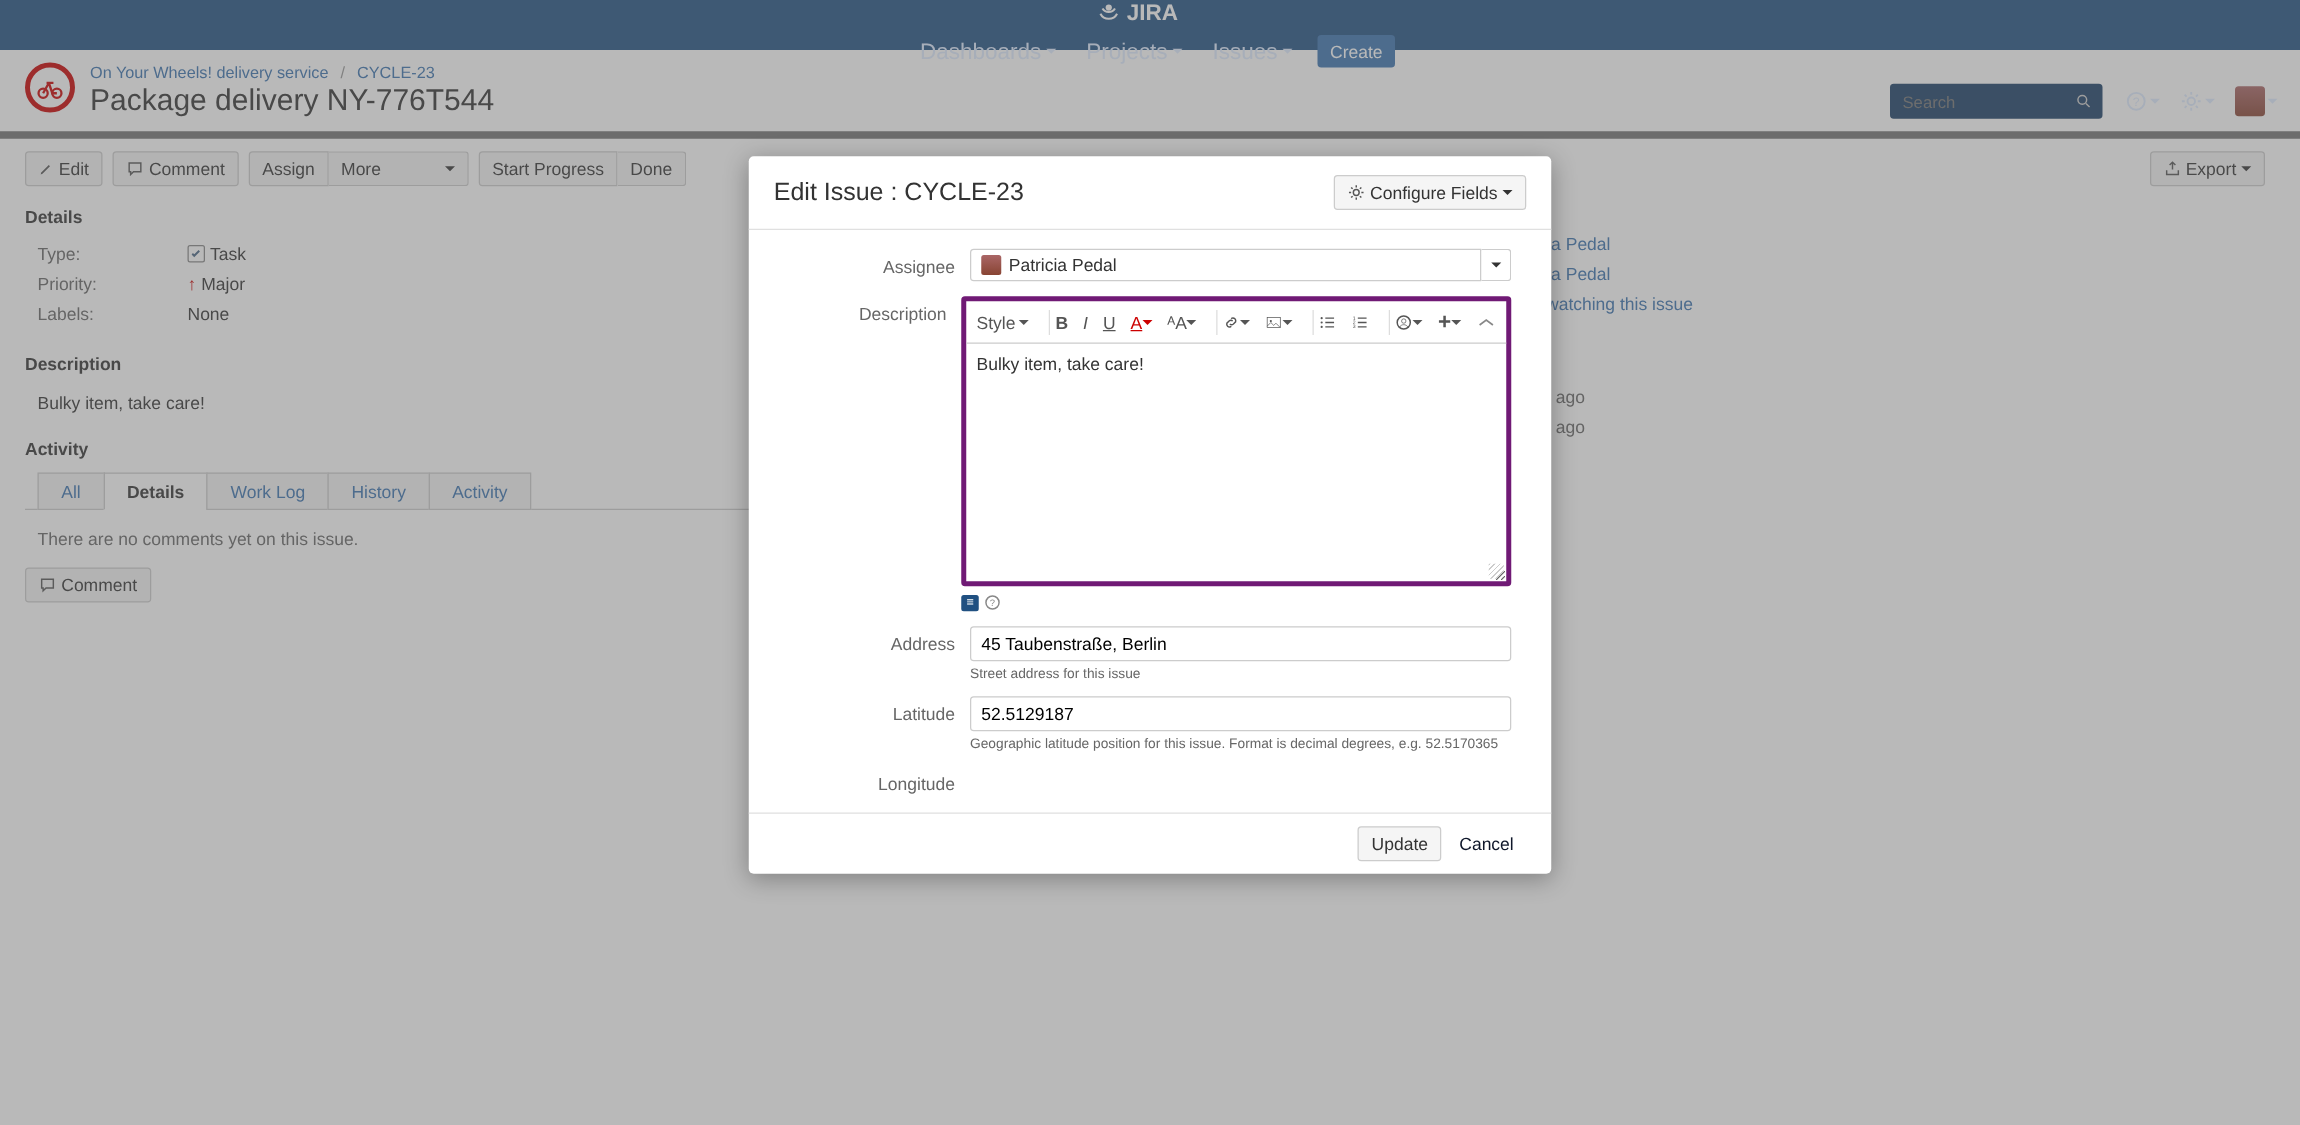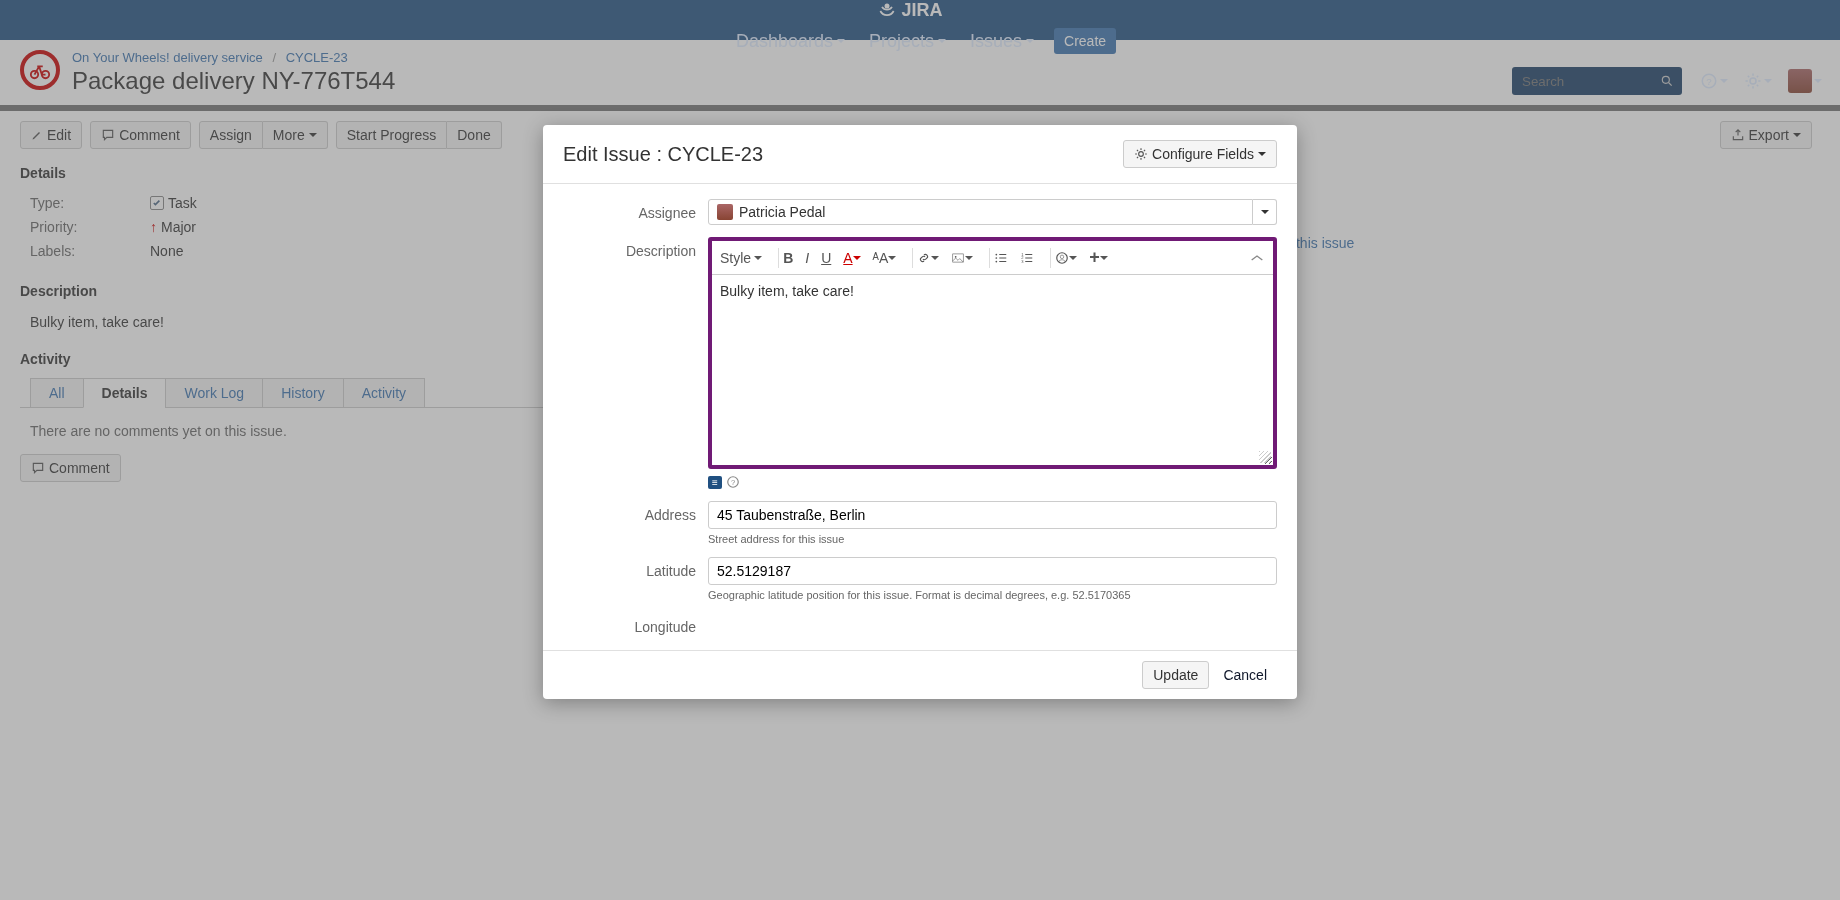--- a/index.html
+++ b/index.html
@@ -26,21 +26,21 @@
 .breadcrumb .sep { color: #999; margin: 0 6px; }
 .page-title { font-size: 24px; color: #333; font-weight: normal; }
 
 
 .toolbar { padding: 10px 20px; display: flex; align-items: center; }
 .btn { background: #f5f5f5; border: 1px solid #ccc; border-radius: 3px; padding: 5px 10px; font-size: 14px; color: #333; cursor: pointer; display: inline-flex; align-items: center; margin-right: 8px; }
 .btn svg, .btn .ico { margin-right: 4px; }
 .btn-group { display: inline-flex; margin-right: 8px; }
 .btn-group .btn { margin-right: 0; border-radius: 0; }
 .btn-group .btn:first-child { border-radius: 3px 0 0 3px; }
-.btn-group .btn:last-child { border-radius: 0 3px 3px 0; border-left: none; }
+.btn-group .btn:last-child { border-radius: 0 3px 3px 0; border-left: none; gap: 47px; }
 .toolbar-right { margin-left: auto; }
 
 
 .content { display: flex; padding: 0 20px 20px; }
 .main-col { flex: 0 0 1140px; }
 .side-col { flex: 1; padding-left: 20px; padding-top: 24px; }
 .sec-title { font-size: 14px; font-weight: bold; color: #333; margin-bottom: 10px; margin-top: 6px; }
 .detail-row { display: flex; padding: 4px 0; font-size: 14px; }
 .detail-label { width: 130px; color: #666; padding-left: 10px; }
 .detail-val { color: #333; display: flex; align-items: center; }
@@ -51,24 +51,24 @@
 .tab { padding: 6px 18px; border: 1px solid transparent; color: #3b73af; cursor: pointer; font-size: 14px; position: relative; top: 1px; background: #f5f5f5; border: 1px solid #ccc; border-bottom: 1px solid #ccc; margin-right: -1px;}
 .tab.active { background: #fff; border-bottom-color: #fff; font-weight: bold; color: #333; }
 .tab-body { padding: 15px 10px; color: #666; }
 .side-row { display: flex; align-items: center; padding: 4px 0; font-size: 14px; }
 .avatar-xs { width: 16px; height: 16px; border-radius: 2px; background: linear-gradient(#a66,#843); margin-right: 6px; display: inline-block; }
 .watch-badge { background: #205081; color: #fff; border-radius: 8px; padding: 1px 6px; font-size: 11px; margin-right: 6px; }
 .side-link { color: #3b73af; cursor: pointer; }
 
 
 .overlay { position: absolute; inset: 0; background: rgba(100,100,100,0.45); display: flex; justify-content: center; align-items: flex-start; padding-top: 125px; }
-.modal { background: #fff; width: 754px; border-radius: 4px; box-shadow: 0 4px 20px rgba(0,0,0,0.3); }
+.modal { background: #fff; width: 642px; border-radius: 4px; box-shadow: 0 4px 20px rgba(0,0,0,0.3); }
 .modal-hd { padding: 15px 20px; display: flex; align-items: center; border-bottom: 1px solid #e0e0e0; }
 .modal-title { font-size: 20px; color: #333; }
-.modal-body { padding: 15px 20px; max-height: 520px; overflow: hidden; }
+.modal-body { padding: 15px 32px; max-height: 520px; overflow: hidden; }
 .form-row { display: flex; margin-bottom: 12px; }
 .form-label { width: 145px; text-align: right; padding-right: 12px; padding-top: 6px; color: #666; font-size: 14px; }
 .form-field { flex: 1; }
 .form-input { width: 100%; padding: 5px 8px; border: 1px solid #ccc; border-radius: 3px; font-size: 14px; }
 .form-input.focused { border-color: #4c9aff; box-shadow: 0 0 0 1px #4c9aff; }
 .assignee-ctl { display: flex; }
 .assignee-sel { flex: 1; border: 1px solid #ccc; border-radius: 3px 0 0 3px; padding: 4px 8px; display: flex; align-items: center; }
 .assignee-dd { border: 1px solid #ccc; border-left: none; border-radius: 0 3px 3px 0; width: 24px; display: flex; align-items: center; justify-content: center; }
 .rte { border: 4px solid #701a75; border-radius: 3px; }
 .rte-tb { border-bottom: 1px solid #ccc; padding: 6px 8px; display: flex; align-items: center; color: #555; }

